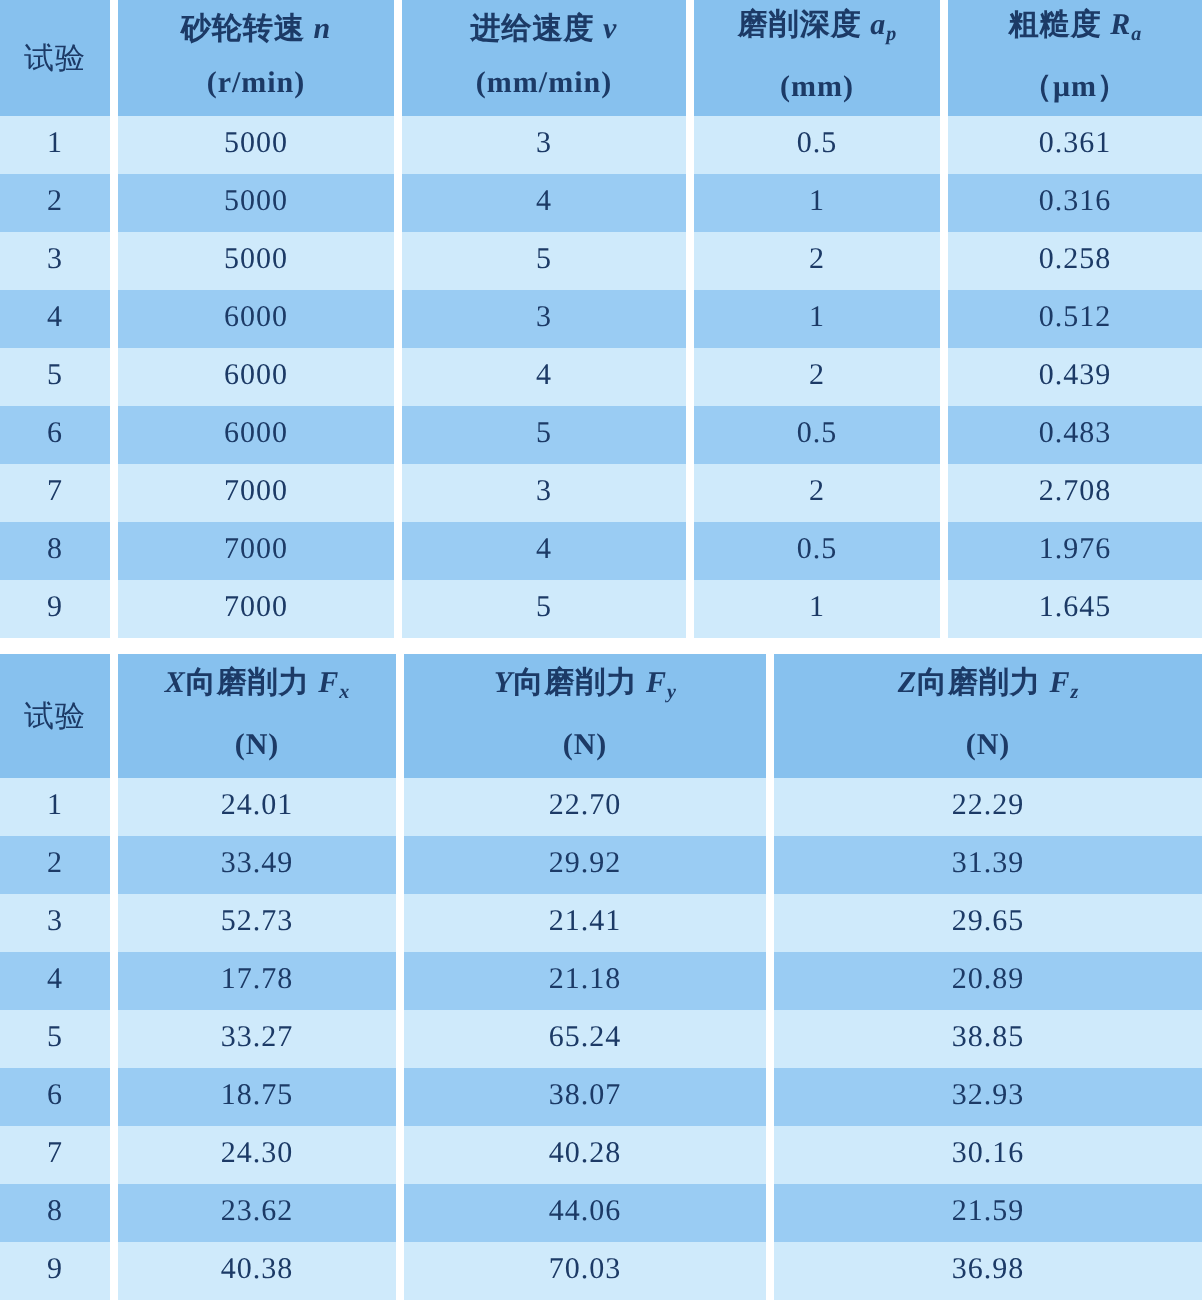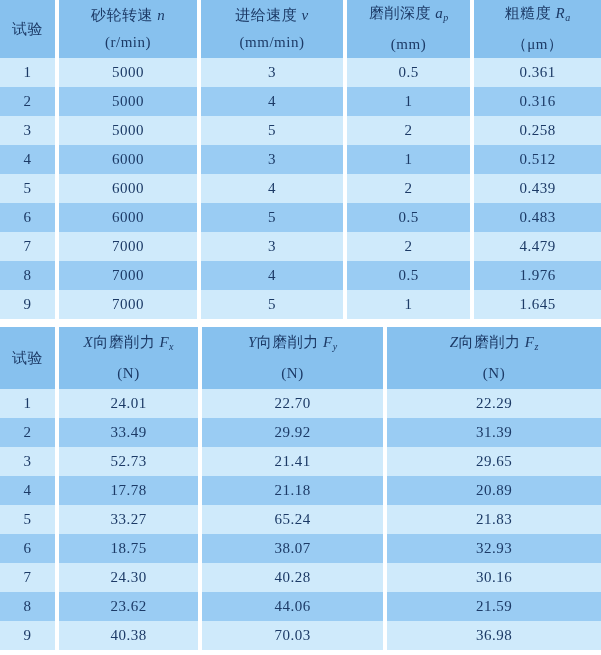--- a/index.html
+++ b/index.html
@@ -31,21 +31,21 @@
     overflow: hidden;
     white-space: nowrap;
   }
   th { background: var(--header-bg, #87c1ee); }
   tr.light td { background: var(--row-light, #cfeafb); }
   tr.dark  td { background: var(--row-dark, #9accf3); }
   th + th, td + td { border-left: 4px solid var(--sep, #ffffff); }
   .t1 thead tr { height: 58px; }
   .t2 thead tr { height: 62px; }
   .t1 tbody tr, .t2 tbody tr { height: 29px; }
-  .hline { line-height: 27px; }
+  .hline { line-height: 27px; font-weight: bold; }
   i.sym {
     font-style: italic;
     font-family: "Liberation Serif", "DejaVu Serif", serif;
   }
   sub.sym-sub {
     font-style: italic;
     font-size: 10px;
     vertical-align: -3px;
     letter-spacing: 0;
   }
@@ -128,21 +128,21 @@
           <td>6000</td>
           <td>5</td>
           <td>0.5</td>
           <td>0.483</td>
         </tr>
         <tr class="light">
           <td>7</td>
           <td>7000</td>
           <td>3</td>
           <td>2</td>
-          <td>4.479</td>
+          <td>2.708</td>
         </tr>
         <tr class="dark">
           <td>8</td>
           <td>7000</td>
           <td>4</td>
           <td>0.5</td>
           <td>1.976</td>
         </tr>
         <tr class="light">
           <td>9</td>
@@ -204,21 +204,21 @@
         <tr class="dark">
           <td>4</td>
           <td>17.78</td>
           <td>21.18</td>
           <td>20.89</td>
         </tr>
         <tr class="light">
           <td>5</td>
           <td>33.27</td>
           <td>65.24</td>
-          <td>21.83</td>
+          <td>38.85</td>
         </tr>
         <tr class="dark">
           <td>6</td>
           <td>18.75</td>
           <td>38.07</td>
           <td>32.93</td>
         </tr>
         <tr class="light">
           <td>7</td>
           <td>24.30</td>

